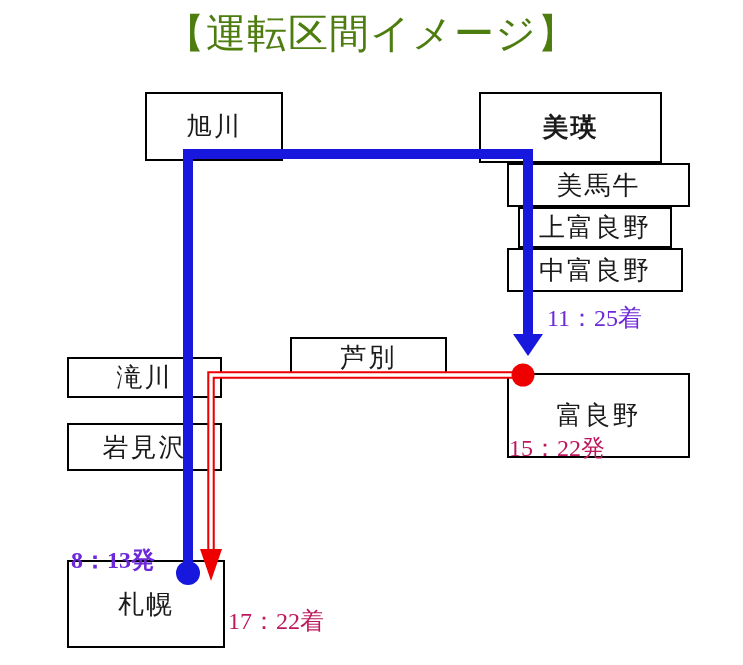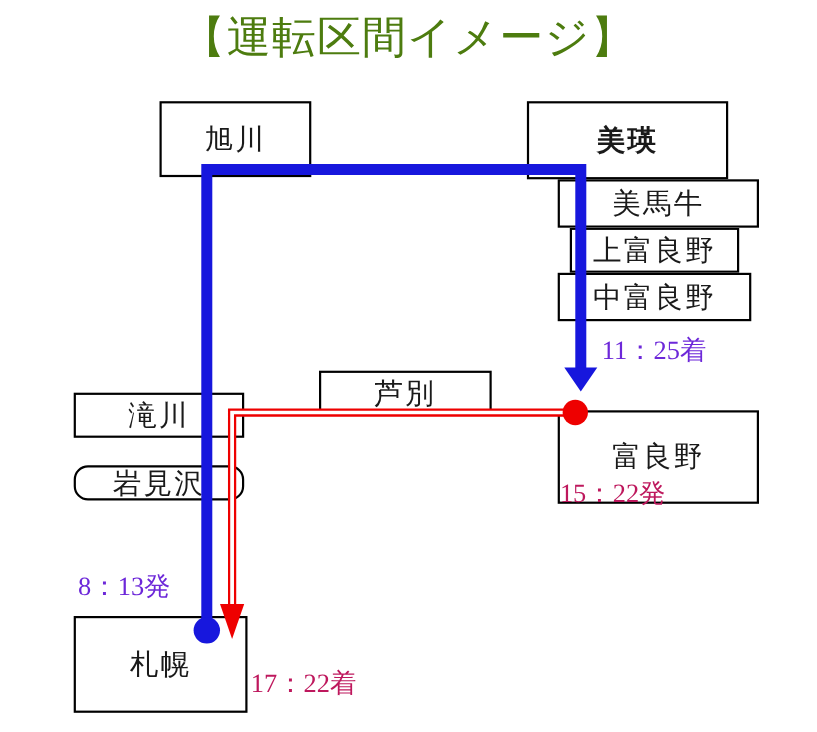--- a/index.html
+++ b/index.html
@@ -59,21 +59,21 @@
 </div>
 
 <div class="station-box" style="left:67px;top:337px;width:155px;height:41px;margin-top:20px;">
   <span class="station-label">滝川</span>
 </div>
 
 <div class="station-box" style="left:290px;top:337px;width:157px;height:41px;">
   <span class="station-label">芦別</span>
 </div>
 
-<div class="station-box" style="left:67px;top:423px;width:155px;height:32px;border-radius:13px;">
+<div class="station-box" style="left:67px;top:423px;width:155px;height:48px;">
   <span class="station-label">岩見沢</span>
 </div>
 
 <div class="station-box" style="left:67px;top:560px;width:158px;height:88px;">
   <span class="station-label">札幌</span>
 </div>
 
 <svg class="route-svg" width="743" height="665" viewBox="0 0 743 665">
 
   <polyline points="188,566 188,154 528,154 528,336" fill="none" stroke="#1717dd" stroke-width="10" stroke-linejoin="miter"></polyline>
@@ -83,15 +83,15 @@
   <path d="M 521 375 H 211 V 551" fill="none" stroke="#ee0000" stroke-width="7.5" stroke-linejoin="miter"></path>
   <path d="M 521 375 H 211 V 551" fill="none" stroke="#ffffff" stroke-width="3.4" stroke-linejoin="miter"></path>
   <polygon points="200,549 222,549 211,581" fill="#ee0000"></polygon>
   <circle cx="523" cy="375" r="11.5" fill="#ee0000"></circle>
 </svg>
 
 <div class="time-label time-blue" style="left:547px;top:302px;">11：25着</div>
 
 <div class="time-label time-red" style="left:509px;top:432px;">15：22発</div>
 
-<div class="time-label time-blue" style="left:71px;top:517px;">8：13発</div>
+<div class="time-label time-blue" style="left:71px;top:544px;font-weight:bold;">8：13発</div>
 
 <div class="time-label time-red" style="left:228px;top:605px;">17：22着</div>
 
 </body></html>

